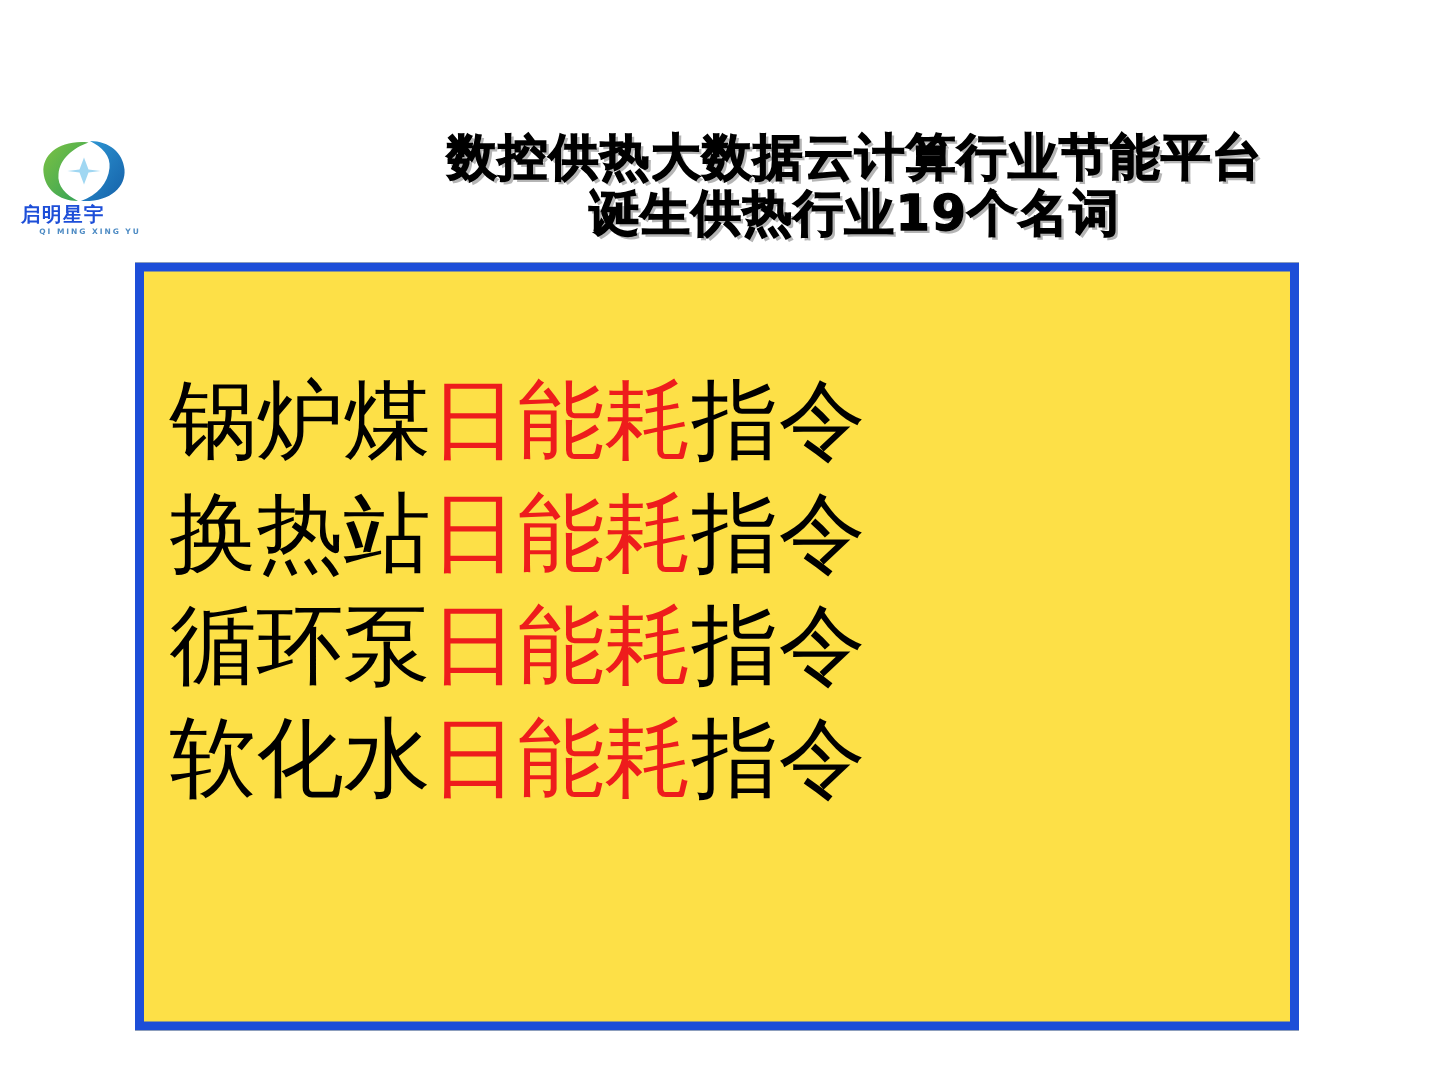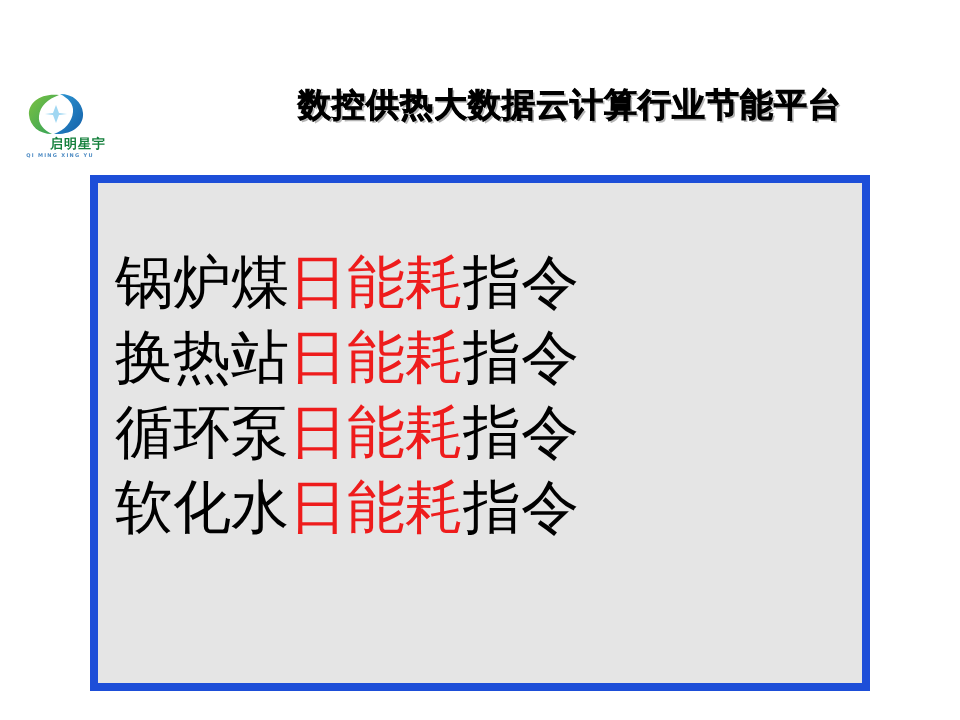--- a/index.html
+++ b/index.html
@@ -28,25 +28,25 @@
     left: 12px;
     top: 0px;
     width: 60px;
     height: 44px;
   }
   #logo-name {
     position: absolute;
     left: 0px;
     top: 44px;
     width: 92px;
-    text-align: right;
+    text-align: left;
     font-size: 13px;
     font-weight: bold;
     letter-spacing: 1px;
-    color: #15803d;
+    color: #1d4ed8;
     line-height: 15px;
     white-space: nowrap;
   }
   #logo-pinyin {
     position: absolute;
     left: 0px;
     top: 60px;
     width: 92px;
     text-align: center;
     font-size: 5px;
@@ -78,22 +78,22 @@
   }
   #title-line-2 { letter-spacing: 1px; }
 
   
   #content-box {
     position: absolute;
     left: 90px;
     top: 175px;
     width: 764px;
     height: 500px;
-    border: 8px solid #1d4ed8;
-    background: #e5e5e5;
+    border: 6px solid #1d4ed8;
+    background: #fde047;
     box-sizing: content-box;
   }
 
   #terms-list {
     position: absolute;
     left: 17px;
     top: 62px;
     width: 730px;
   }
   .term-line {
@@ -129,20 +129,21 @@
       <path d="M30 10 L34 20 L44 22 L34 24 L30 34 L26 24 L16 22 L26 20 Z" fill="#ffffff"></path>
       <path d="M30 13 L33 21 L41 22 L33 23 L30 31 L27 23 L19 22 L27 21 Z" fill="#8fd0f0" opacity="0.85"></path>
     </svg>
   </div>
   <div id="logo-name">启明星宇</div>
   <div id="logo-pinyin">QI MING XING YU</div>
 </div>
 
 <div id="title-block">
   <div class="title-line" id="title-line-1">数控供热大数据云计算行业节能平台</div>
+  <div class="title-line" id="title-line-2">诞生供热行业19个名词</div>
 </div>
 
 <div id="content-box">
   <div id="terms-list">
 
     <div class="term-line">
       <span class="term-prefix">锅炉煤</span><span class="term-highlight">日能耗</span><span class="term-suffix">指令</span>
     </div>
 
     <div class="term-line">

